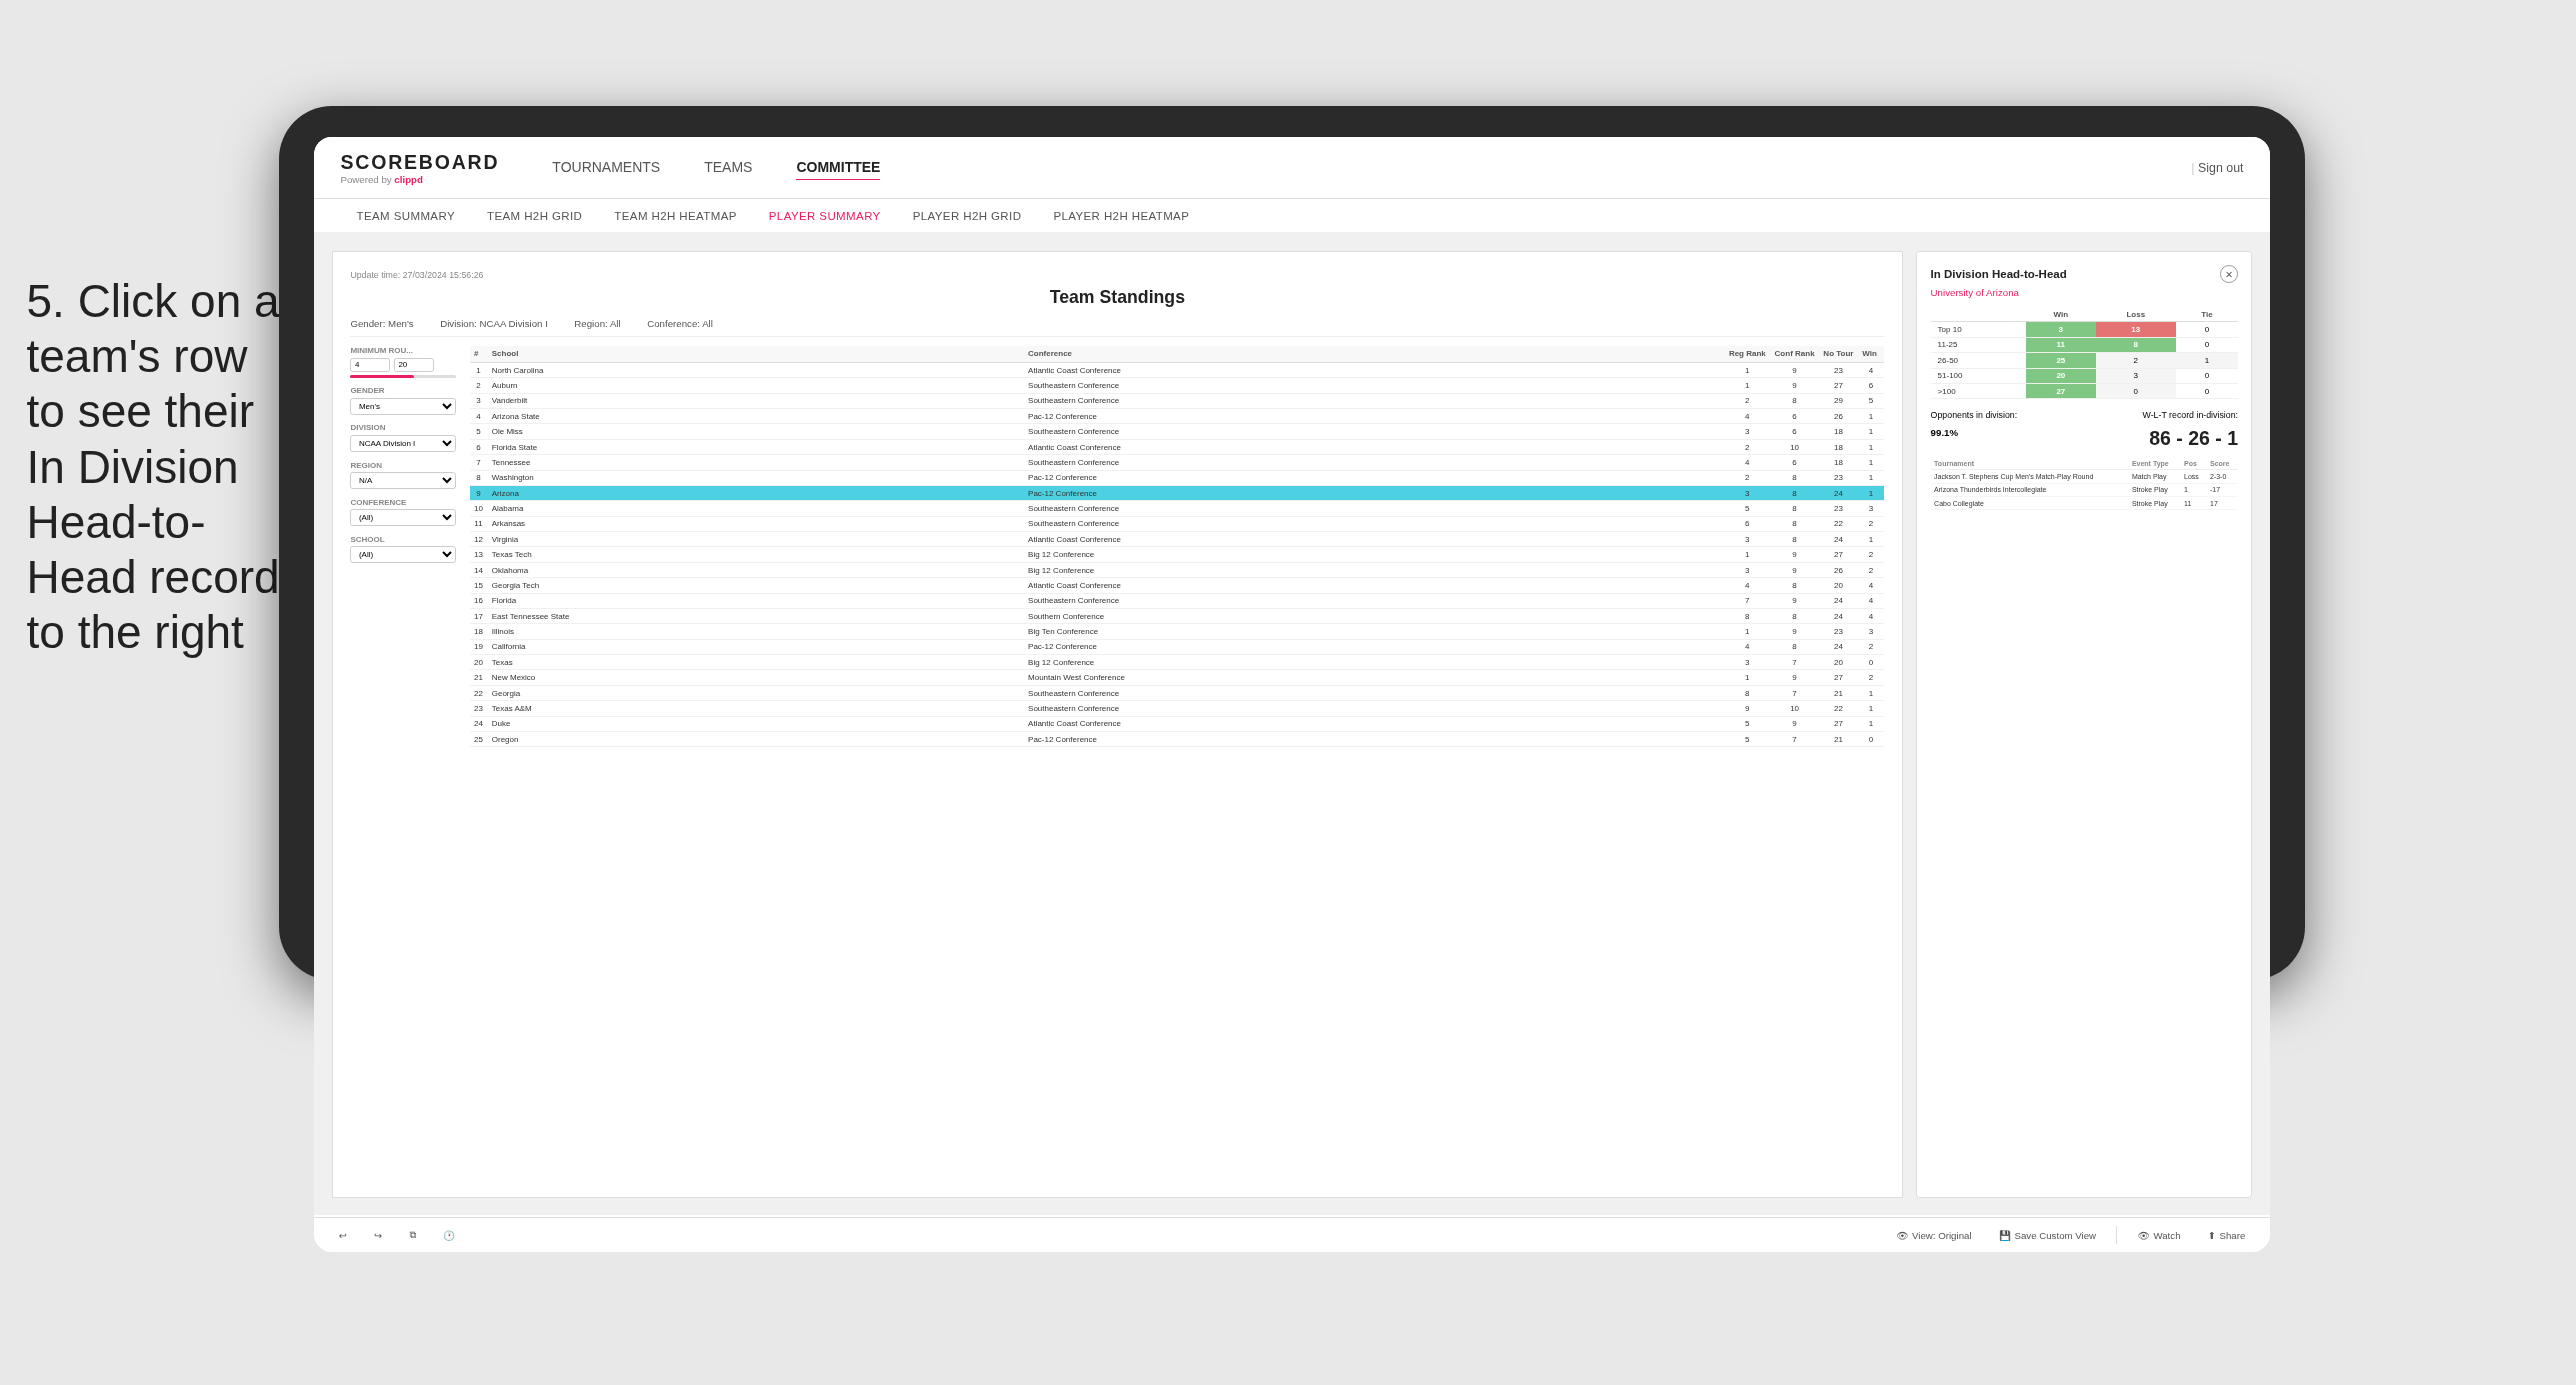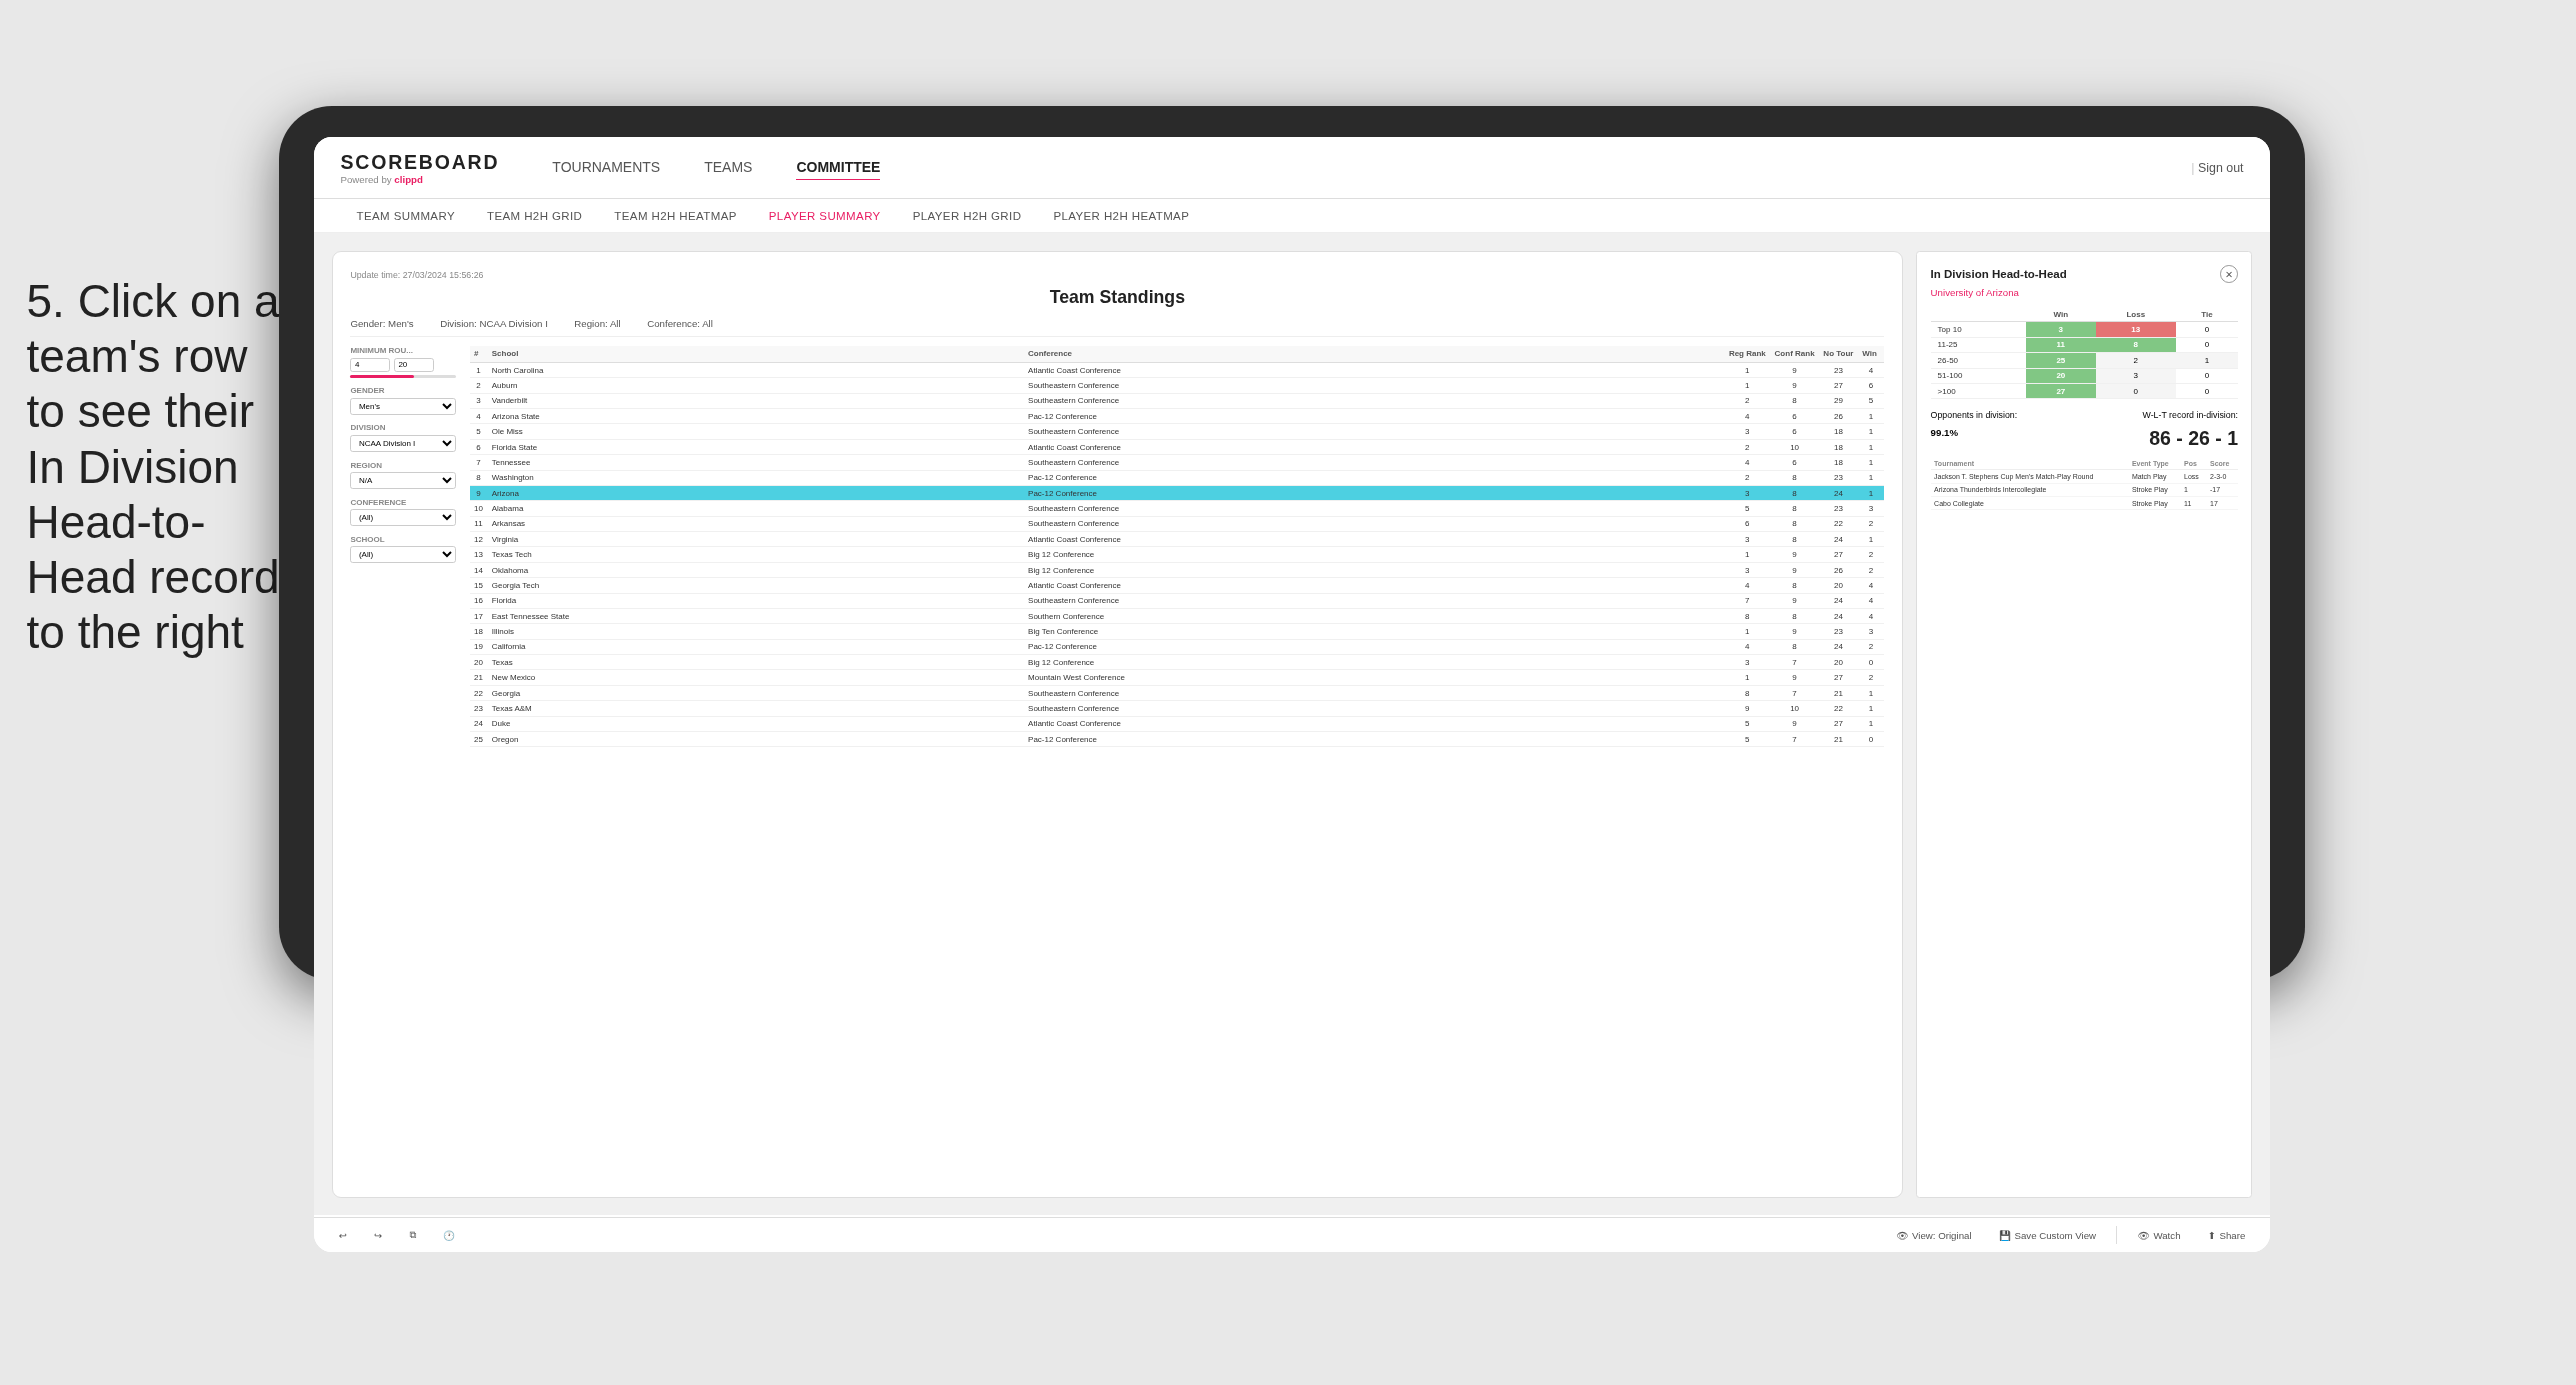--- a/index.html
+++ b/index.html
@@ -130,21 +130,21 @@
     .sub-nav-item.active {
       color: #e91e63;
       border-bottom: 1.8px solid #e91e63;
       margin-bottom: -1.8px;
     }
 
     
     .content-panel {
       background: #fff;
       border: 0.9px solid #ddd;
-      border-radius: 9px;
+      border-radius: 0;
       padding: 17.7px;
       flex: 1;
       overflow: hidden;
     }
 
     
     .update-time {
       font-size: 8.8px;
       color: #888;
       margin-bottom: 7px;

